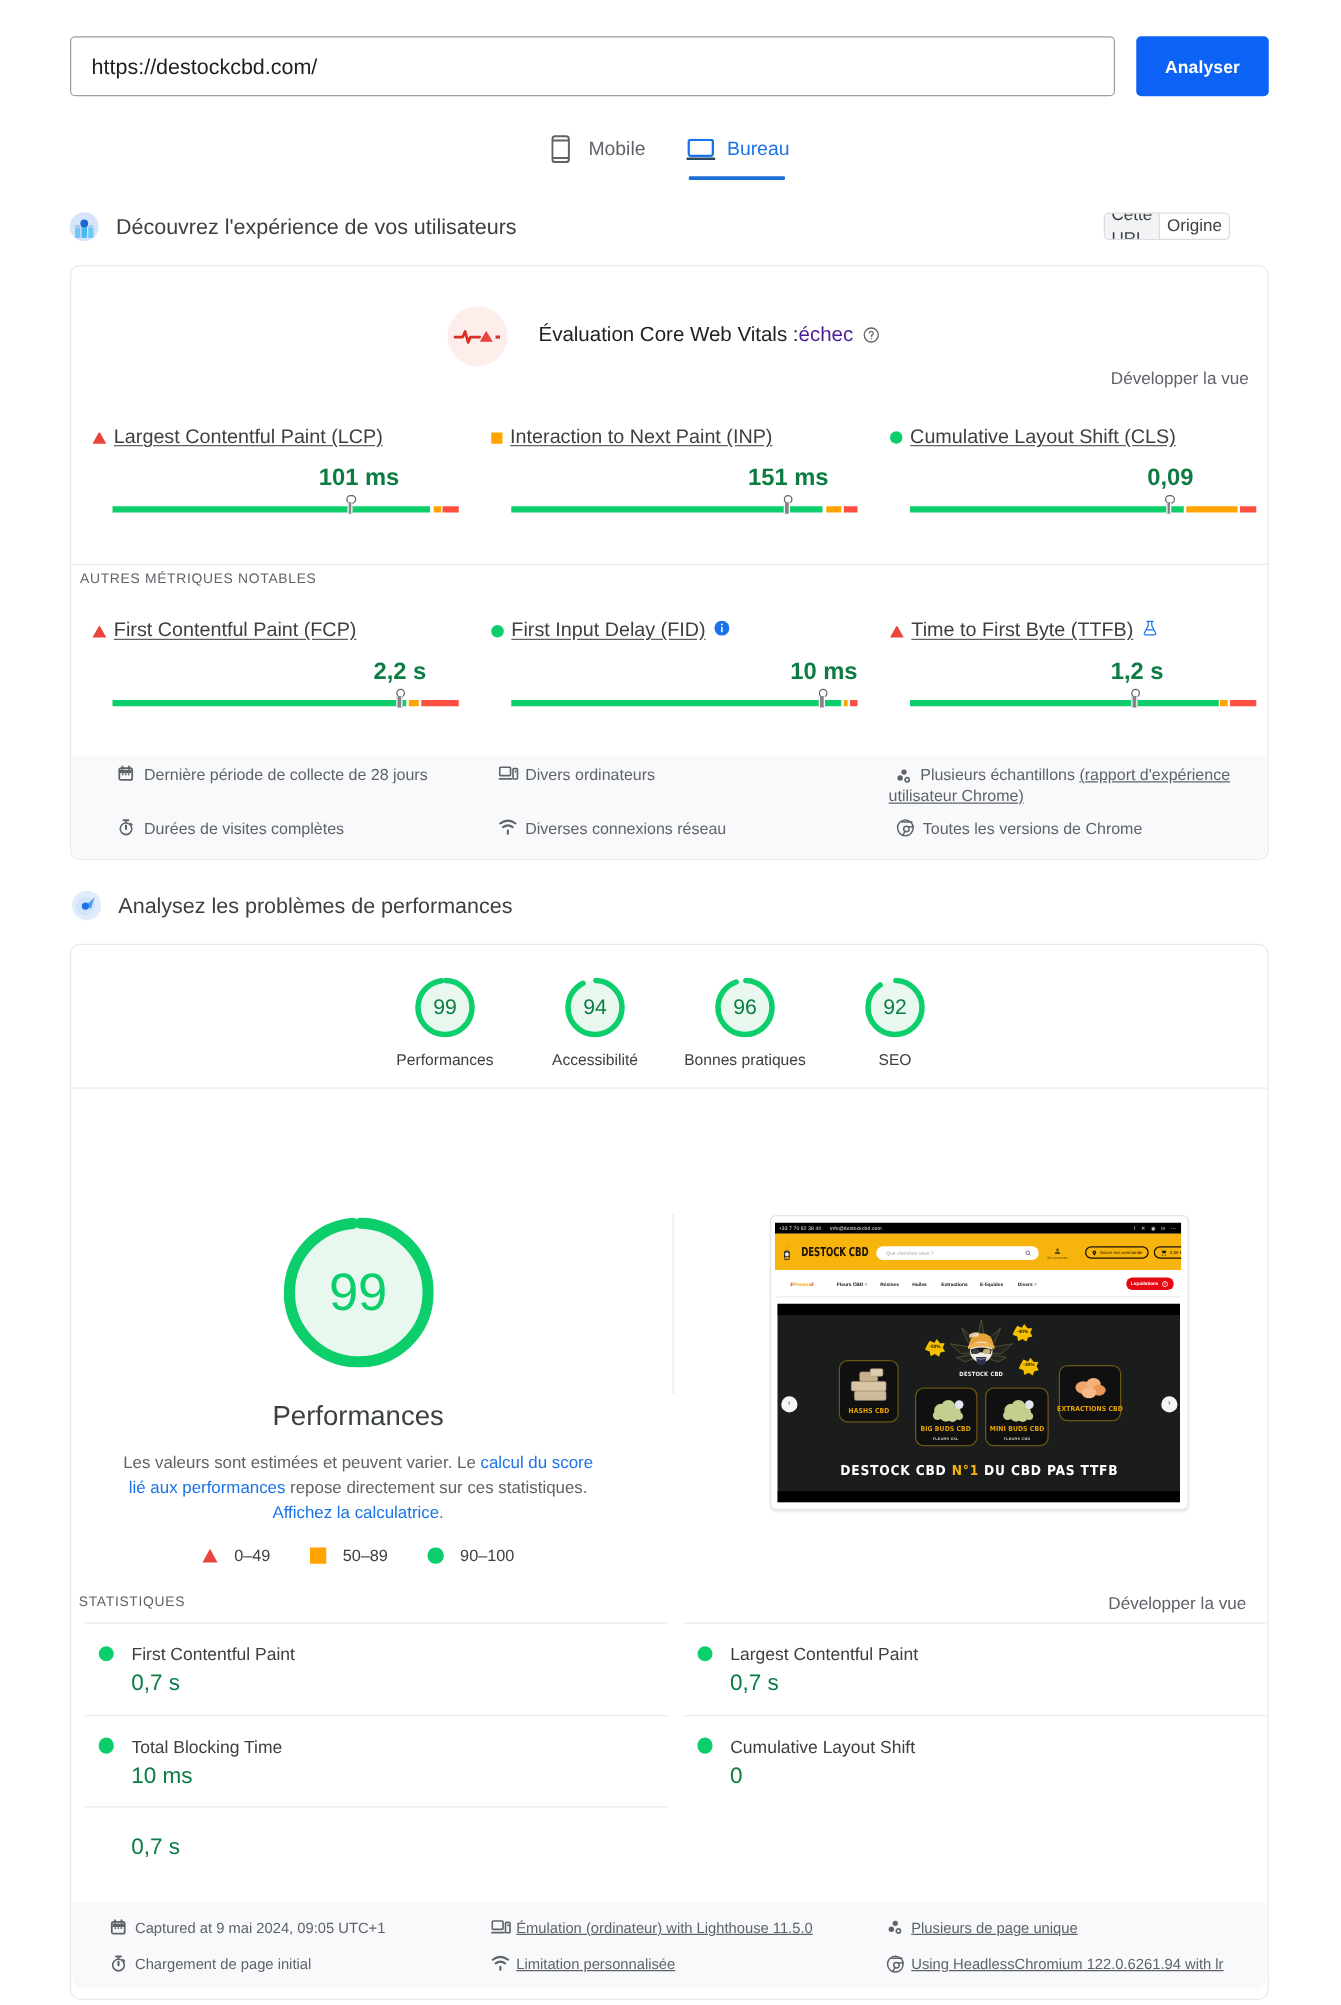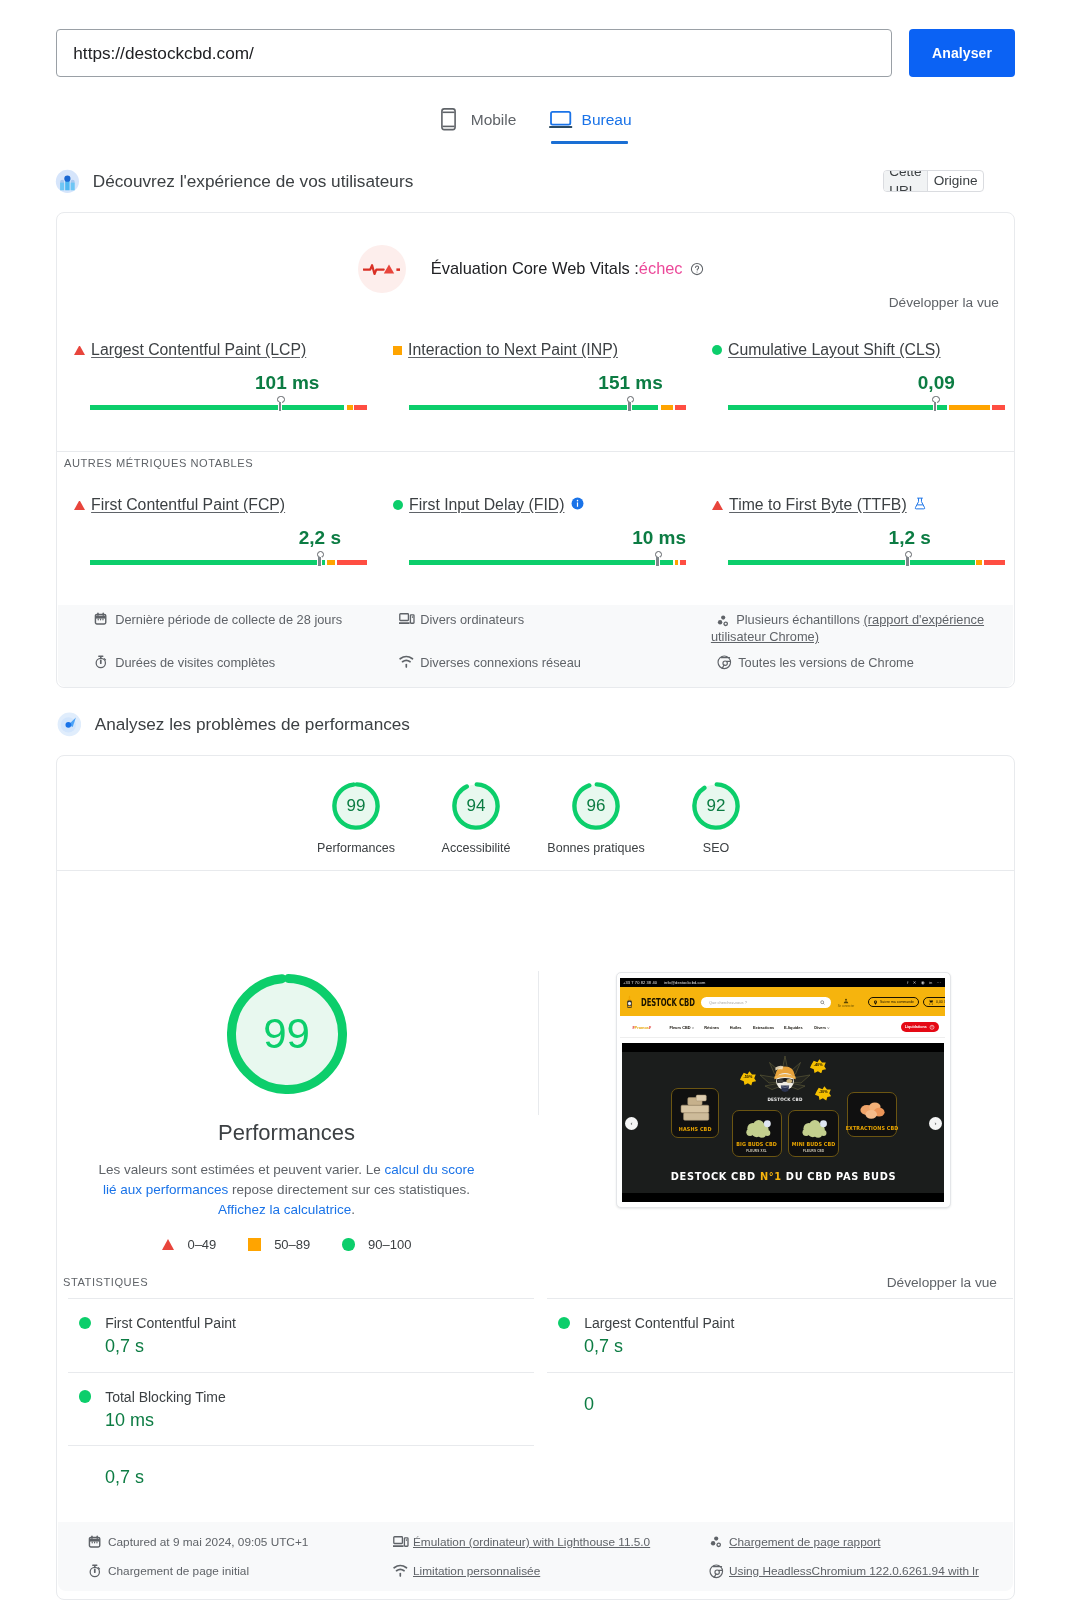--- a/index.html
+++ b/index.html
@@ -55,21 +55,21 @@
   .card { position:absolute; left:56px; width:959px; border:1px solid #e8eaed;
           border-radius:8px; background:#fff; }
 
   
   .cwv-head { position:absolute; left:0; right:9px; top:32px; display:flex;
               justify-content:center; align-items:center; gap:24.6px; }
   .cwv-circ { width:47.8px; height:47.8px; border-radius:50%; background:#fdeeec;
               flex:0 0 47.8px;
               display:flex; align-items:center; justify-content:center; }
   .cwv-txt { font-size:16.4px; color:#202124; line-height:20px; }
-  .cwv-txt .fail { color:#ec4899; }
+  .cwv-txt .fail { color:#4c1d95; }
   .help-ico { margin-left:7px; vertical-align:-2px; }
 
   .expand { position:absolute; right:18px; font-size:13.7px; color:#5f6368; cursor:pointer; }
 
   .metric { position:absolute; width:277px; }
   .metric .mlabel { position:relative; font-size:15.8px; color:#3c4043; white-space:nowrap;
                     display:flex; align-items:center; gap:6.4px; margin-left:-16.3px; height:18px; }
   .metric .mlabel span.t { text-decoration:underline; text-underline-offset:2px;
                            text-decoration-color:#5f6368; cursor:pointer; }
   .metric .mval { position:relative; height:22px; font-size:19px; font-weight:bold; margin-top:13px; }
@@ -676,21 +676,21 @@
                   </g>
                 </svg>
                 <div class="cap" style="top:32px">EXTRACTIONS CBD</div>
               </div>
             </div>
 
           <div class="sh-arrow" style="left:2.5px;top:74px">‹</div>
           <div class="sh-arrow" style="right:2.5px;top:74px">›</div>
 
           <div style="position:absolute;left:0;bottom:0;width:322px;height:8.5px;background:#000"></div>
-          <div class="sh-headline"><span>DESTOCK CBD </span><b>N°1</b><span> DU CBD PAS BUDS</span></div>
+          <div class="sh-headline"><span>DESTOCK CBD </span><b>N°1</b><span> DU CBD PAS TTFB</span></div>
         </div>
 
       </div>
     </div>
 
     <div class="subhead" style="left:6px; top:520px;">STATISTIQUES</div>
     <div class="expand" style="top:519px; right:17px;">Développer la vue</div>
     <div id="stats">
         <div class="statrow" style="left:11px;top:559px;width:466px">
           <div class="hr"></div>
@@ -711,20 +711,24 @@
         <div class="statrow" style="left:11px;top:632.5px;width:466px">
           <div class="hr"></div>
           <div class="stat-name" style="margin-left:11px">
             <span class="dot"></span>
             <span>Total Blocking Time</span>
           </div>
           <div class="stat-val good">10 ms</div>
         </div>
         <div class="statrow" style="left:490px;top:632.5px;width:466px">
           <div class="hr"></div>
+          <div class="stat-name" style="margin-left:11px">
+            <span class="dot"></span>
+            <span>Cumulative Layout Shift</span>
+          </div>
           <div class="stat-val good">0</div>
         </div>
         <div class="statrow" style="left:11px;top:706px;width:466px">
           <div class="hr"></div>
           <div class="stat-val good">0,7 s</div>
         </div>
       </div>
 
     <div class="footnote" style="top:766px; height:69px; border-radius:0 0 8px 8px;">
       <div id="lab-fn">
@@ -752,21 +756,21 @@
                 <line x1="22.4" y1="8.2" x2="22.4" y2="8.2" stroke-width="2.6" stroke-linecap="round"></line>
               </svg></span>
             <span><a>Émulation (ordinateur) with Lighthouse 11.5.0</a></span>
           </div>
           <div class="fn-item" style="left:651px;top:12px;width:320px">
             <span class="fn-ico"><svg width="15" height="15" viewBox="-3 -3 30 30" fill="none" stroke="#5f6368" stroke-width="2.6">
                 <circle cx="11.4" cy="4.2" r="4.2" fill="#5f6368" stroke="none"></circle>
                 <circle cx="5.2" cy="13.6" r="4.4" fill="#5f6368" stroke="none"></circle>
                 <circle cx="16.4" cy="16.6" r="3.4"></circle>
               </svg></span>
-            <span><a>Chargement de page rapport</a></span>
+            <span><a>Plusieurs de page unique</a></span>
           </div>
           <div class="fn-item" style="left:30px;top:41px;width:320px">
             <span class="fn-ico"><svg width="13.6" height="13.6" viewBox="0 0 24 24" fill="none" stroke="#5f6368">
                 <circle cx="12" cy="14.2" r="8.2" stroke-width="2.2"></circle>
                 <line x1="12" y1="9.6" x2="12" y2="14.6" stroke-width="3" stroke-linecap="round"></line>
                 <line x1="8.6" y1="2.2" x2="15.4" y2="2.2" stroke-width="2.8" stroke-linecap="round"></line>
                 <line x1="12" y1="3" x2="12" y2="5.8" stroke-width="2.6"></line>
                 <line x1="18" y1="6.4" x2="20.4" y2="8.6" stroke-width="2.2" stroke-linecap="round"></line>
               </svg></span>
             <span>Chargement de page initial</span>

